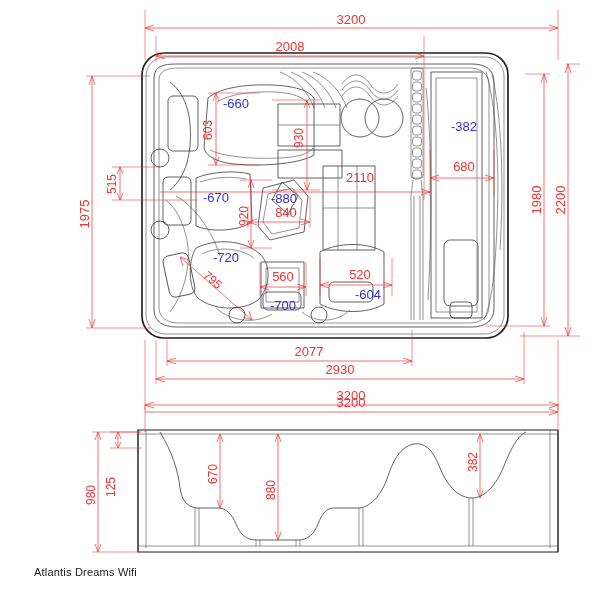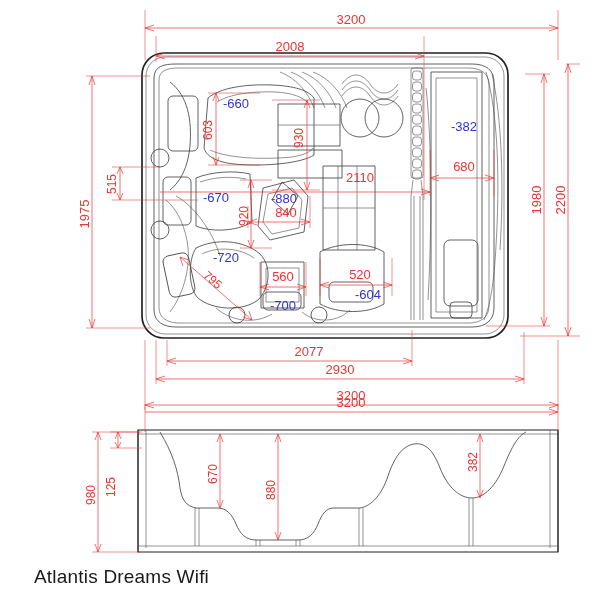--- a/index.html
+++ b/index.html
@@ -31,21 +31,21 @@
   .arrowhead { fill:none; stroke:#ee3333; stroke-width:0.7; }
 
   
   text { font-family:"Liberation Sans", sans-serif; }
   .t-red  { fill:#ee3333; font-size:13px; }
   .t-red-sm { fill:#ee3333; font-size:12px; }
   .t-blue { fill:#3333cc; font-size:13px; }
   .caption {
     position:absolute;
     left:14px; top:566px;
-    font-size:19px;
+    font-size:11px;
     color:#1a1a1a;
     font-family:"Liberation Sans", sans-serif;
     letter-spacing:0.2px;
   }
 </style>
 </head>
 <body>
 
 <div id="drawing-root">
   <svg class="cad" viewBox="0 0 600 600" xmlns="http://www.w3.org/2000/svg">

